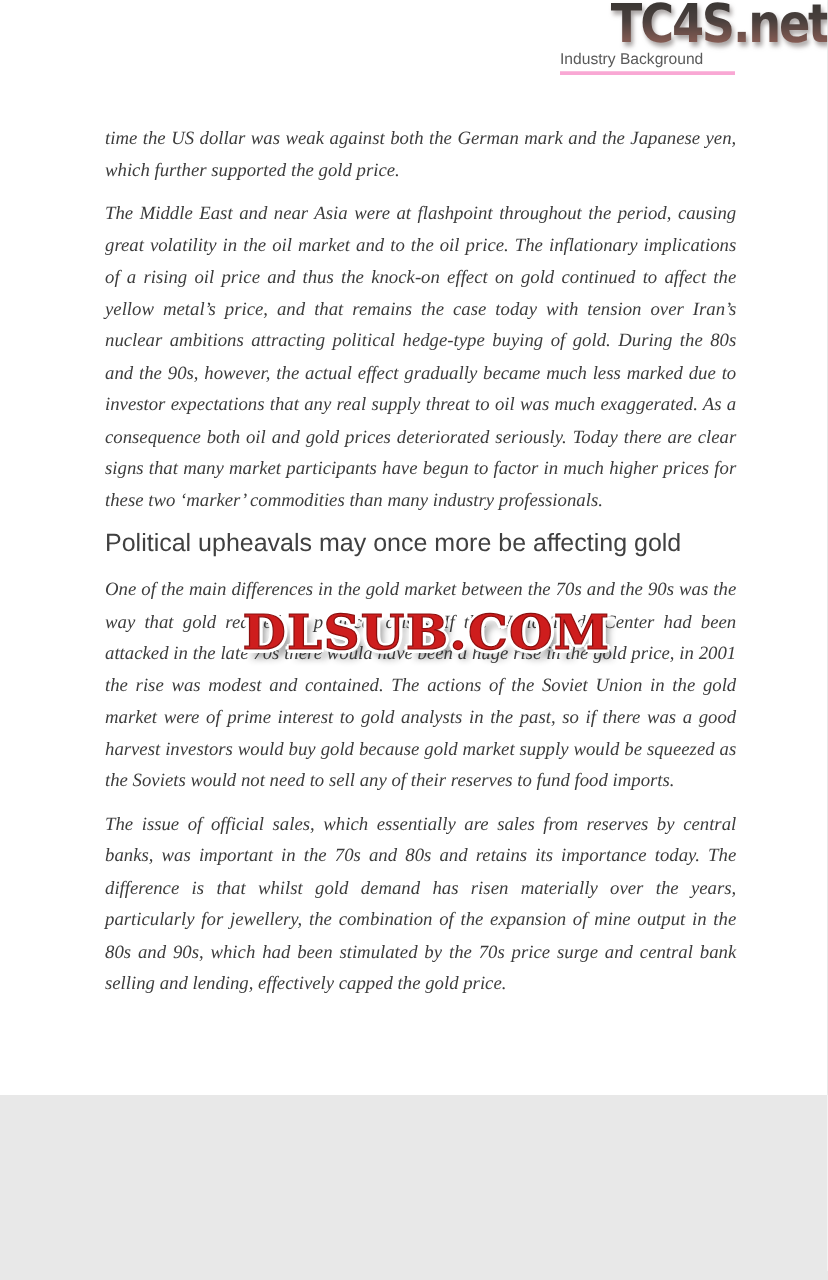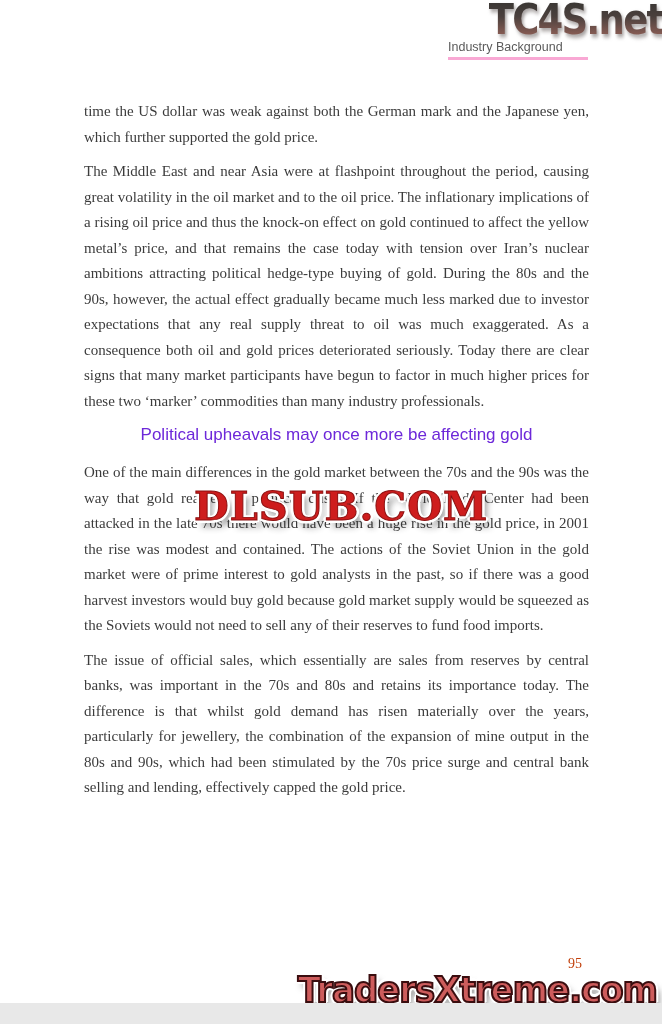--- a/index.html
+++ b/index.html
@@ -1,19 +1,19 @@
 <!DOCTYPE html>
 <html><head>
 <meta charset="utf-8">
 <style>
   * { margin:0; padding:0; box-sizing:border-box; }
   html,body { background:#e8e8e8; }
   .page {
     position:relative;
-    width:662px; height:1003px;
+    width:662px; height:876px;
     background:#ffffff;
     overflow:hidden;
     font-family:"Liberation Serif", serif;
     margin:0 auto;
     box-shadow:0 0 4px rgba(0,0,0,.2);
   }
 
   
   .tc4s-logo {
     position:absolute; top:-6px; right:0;
@@ -44,29 +44,29 @@
   
   .content {
     position:absolute; left:84px; top:99px; width:505px;
   }
   .content p {
     font-size:15px;
     line-height:25.5px;
     color:#3c3c3c;
     text-align:justify;
     margin:0 0 9px 0;
+    font-style:italic;
   }
   .content h2 {
     font-family:"Liberation Sans", sans-serif;
     font-weight:400;
-    font-size:17px;
+    font-size:20px;
     line-height:24px;
-    color:#6d28d9;
+    color:#404040;
     margin:7px 0 13px 0;
-    text-align:center;
   }
 
   
   .watermark {
     position:absolute; left:194px; top:483px;
     font-family:"DejaVu Serif", serif;
     font-weight:bold;
     font-size:40px;
     letter-spacing:1px;
     color:#ce1d1d;

